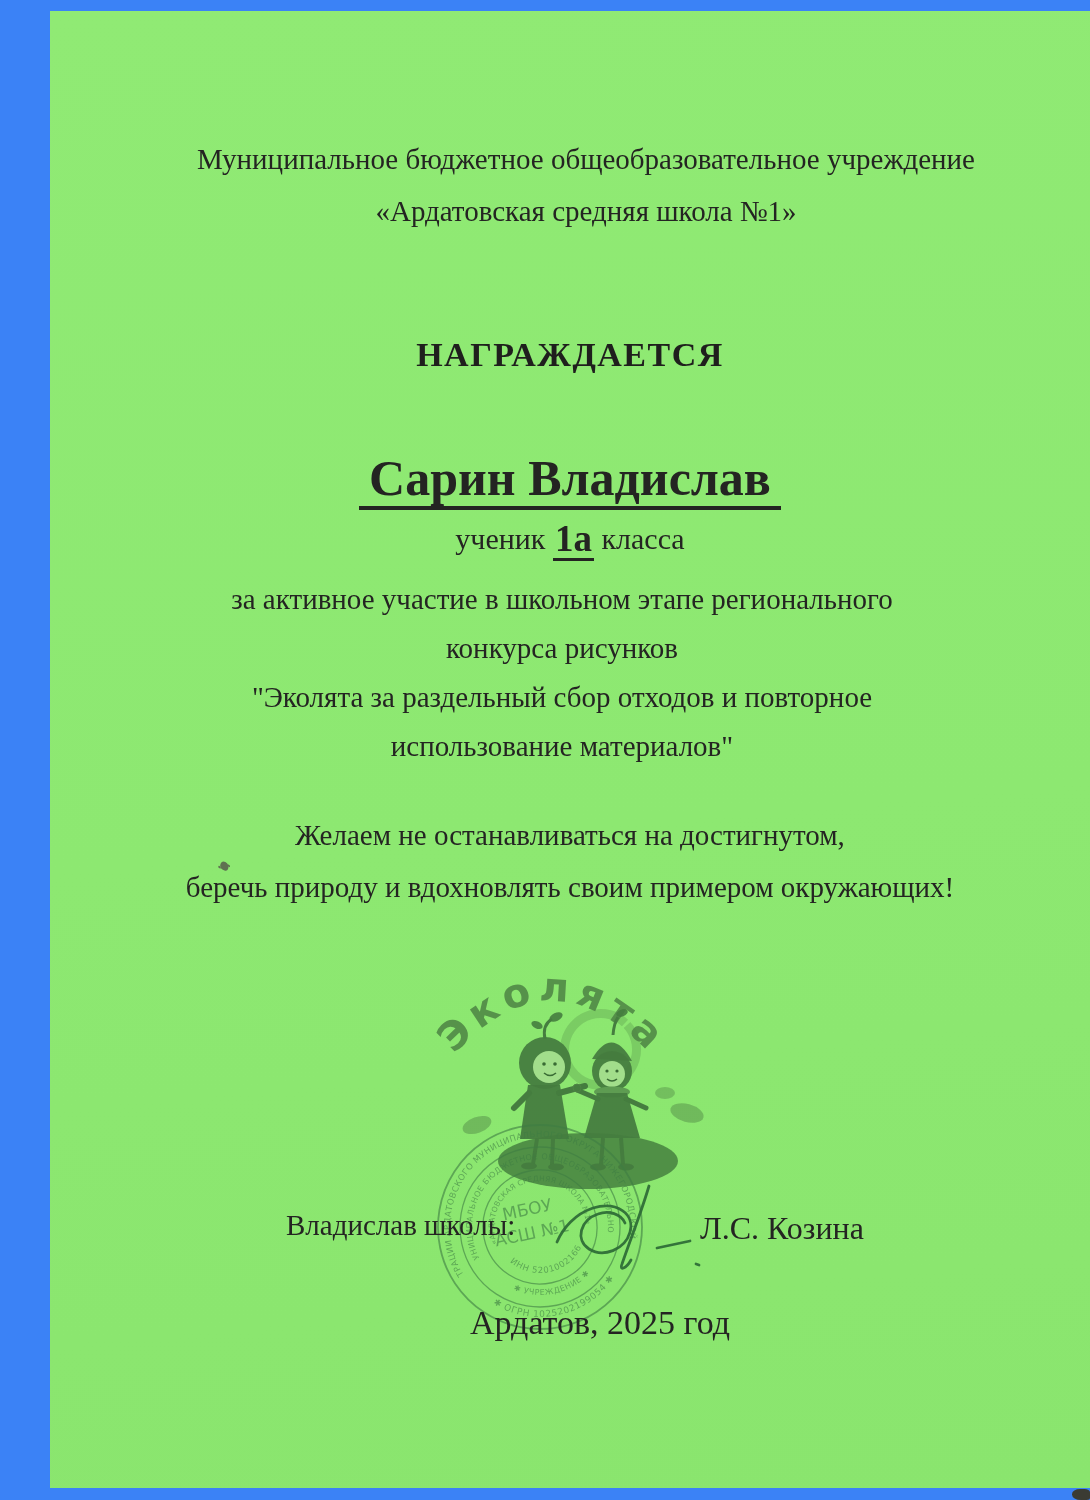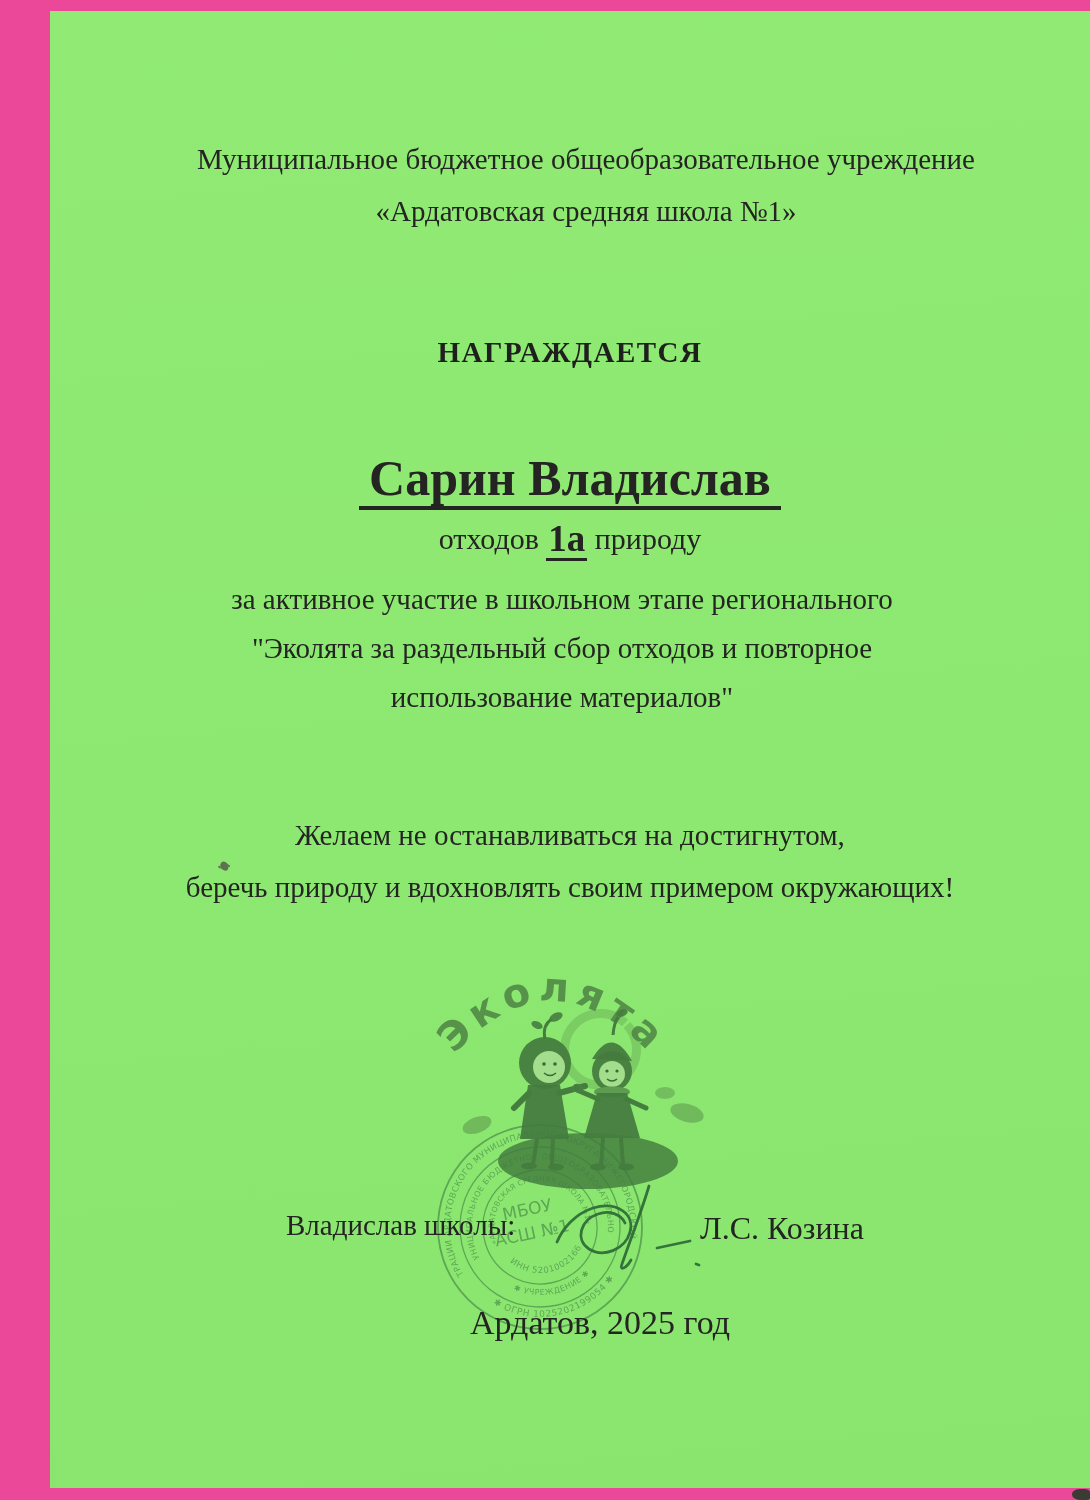--- a/index.html
+++ b/index.html
@@ -1,24 +1,24 @@
 <!DOCTYPE html>
 <html><head>
 <meta charset="utf-8">
 <style>
   * { margin:0; padding:0; box-sizing:border-box; }
   body { width:1090px; height:1500px; background:#fbfbf8; font-family:"Liberation Serif", serif; }
-  .page { position:relative; width:1090px; height:1500px; background:#ec4899; overflow:hidden; }
+  .page { position:relative; width:1090px; height:1500px; background:#3b82f6; overflow:hidden; }
   .paper {
     position:absolute; left:50px; top:11px; width:1040px; height:1477px;
     background:linear-gradient(175deg, #90ea74 0%, #8de871 55%, #8ae56e 100%);
   }
   .tline { position:absolute; left:0; right:0; text-align:center; color:#242422; line-height:1; white-space:nowrap; }
   .org { font-size:29px; transform:translateX(16px); }
-  .award-title { font-size:29px; font-weight:bold; letter-spacing:1.5px; color:#1f1f1d; }
+  .award-title { font-size:34px; font-weight:bold; letter-spacing:1.5px; color:#1f1f1d; }
   .name-line { font-size:50px; font-weight:bold; }
   .name-line .u { display:inline-block; border-bottom:4px solid #242422; padding:0 10px 3px 10px; }
   .class-line { font-size:30px; }
   .class-line .cls { display:inline-block; font-size:37px; font-weight:bold; border-bottom:3px solid #242422; padding:0 2px 1px 2px; position:relative; top:2px; }
   .reason { position:absolute; left:0; right:16px; top:564px; text-align:center; font-size:29px; color:#242422; line-height:49px; white-space:nowrap; }
   .wish { font-size:29px; }
   .sig-label { position:absolute; left:236px; top:1200px; font-size:29px; color:#242422; line-height:1; white-space:nowrap; }
   .sig-name  { position:absolute; left:650px; top:1201px; font-size:32px; color:#242422; line-height:1; white-space:nowrap; }
   .footer-line { font-size:34px; transform:translateX(30px); }
   .logo-svg  { position:absolute; left:375px; top:964px; width:335px; height:240px; filter:blur(0.5px); opacity:0.88; }
@@ -37,24 +37,25 @@
 <div class="page">
   <div class="paper">
 
     <div class="tline org" style="top:134px">Муниципальное бюджетное общеобразовательное учреждение</div>
     <div class="tline org" style="top:186px">«Ардатовская средняя школа №1»</div>
 
     <div class="tline award-title" style="top:327px">НАГРАЖДАЕТСЯ</div>
 
     <div class="tline name-line" style="top:442px"><span class="u">Сарин Владислав</span></div>
 
-    <div class="tline class-line" style="top:507px"><span>отходов</span>&nbsp;<span class="cls">1а</span>&nbsp;<span>природу</span></div>
+    <div class="tline class-line" style="top:507px"><span>ученик</span>&nbsp;<span class="cls">1а</span>&nbsp;<span>класса</span></div>
 
     <div class="reason">
       <div>за активное участие в школьном этапе регионального</div>
+      <div>конкурса рисунков</div>
       <div>"Эколята за раздельный сбор отходов и повторное</div>
       <div>использование материалов"</div>
     </div>
 
     <div class="tline wish" style="top:862px">беречь природу и вдохновлять своим примером окружающих!</div>
     <div class="tline wish" style="top:810px">Желаем не останавливаться на достигнутом,</div>
 
     <svg class="logo-svg" viewBox="0 0 335 240">
       <g fill="#45763e" stroke="#45763e">
 

